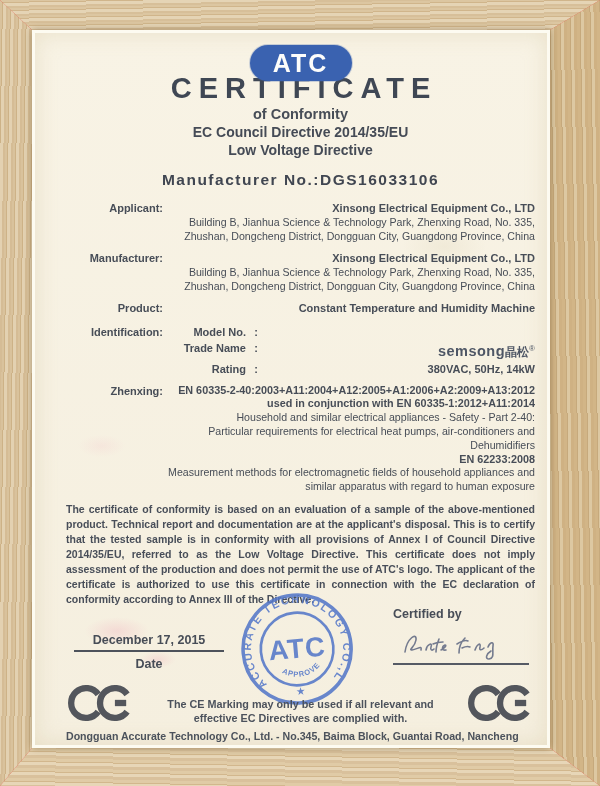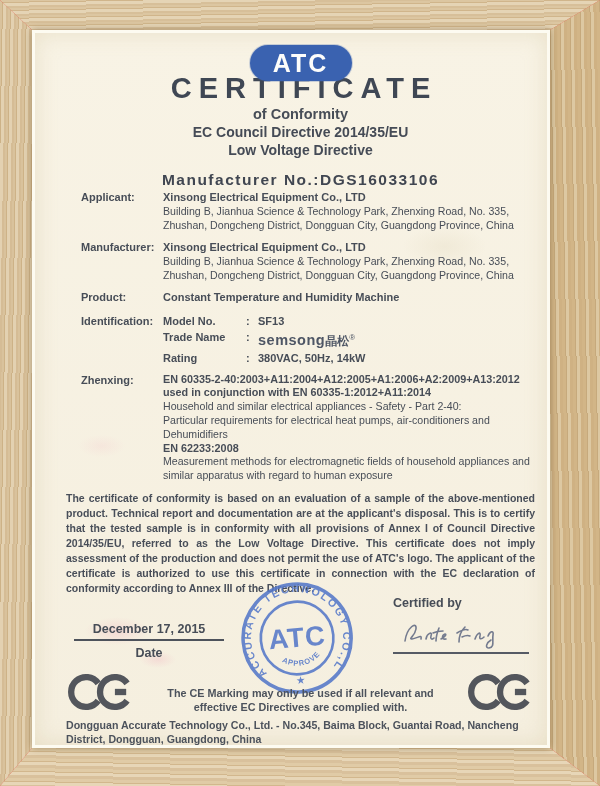--- a/index.html
+++ b/index.html
@@ -40,21 +40,21 @@
     box-shadow:0 0 0 1px rgba(58,98,176,.25);}
   .logo-pill span{color:#fdfdfb;font-weight:bold;font-size:25px;letter-spacing:2px;}
   .cert-title{margin:-8px 0 0;text-align:center;font-size:29px;line-height:30px;font-weight:bold;
     letter-spacing:7px;padding-left:7px;color:#3f4754;position:relative;z-index:1;}
   .subtitle{margin-top:3px;text-align:center;font-weight:bold;font-size:14.5px;line-height:17px;}
   .directive{text-align:center;font-weight:bold;font-size:14px;line-height:18px;color:#454b56;}
   .registration{margin-top:11px;text-align:center;font-weight:bold;font-size:15.5px;line-height:20px;
     letter-spacing:1.5px;color:#404651;}
 
   
-  .rows{}
+  .rows{margin-top:11px;text-align:right;}
   .row{display:grid;grid-template-columns:82px 1fr;margin:0 0 8px 15px;font-size:11px;line-height:14px;}
   .row .label{font-weight:bold;}
   .name{font-weight:bold;}
   .addr{font-size:10.6px;line-height:14px;}
   .id-row{display:grid;grid-template-columns:83px 12px 1fr;line-height:14px;}
   .id-row .colon{font-weight:bold;}
   .id-name{font-weight:bold;}
   .id-val{font-weight:bold;}
   .tn{line-height:19px;}
   .tn-latin{font-weight:bold;font-size:14.5px;letter-spacing:.5px;color:#4e5665;}
@@ -125,21 +125,20 @@
           <div class="label">Product:</div>
           <div class="name">Constant Temperature and Humidity Machine</div>
         </div>
 
         <div class="row">
           <div class="label">Identification:</div>
           <div>
             <div class="id-row">
               <span class="id-name">Model No.</span>
               <span class="colon">:</span>
-              <span class="id-val">SF13</span>
             </div>
             <div class="id-row tn">
               <span class="id-name">Trade Name</span>
               <span class="colon">:</span>
               <span><span class="tn-latin">semsong</span><span class="tn-cjk">晶松</span><span class="tn-reg">®</span></span>
             </div>
             <div class="id-row">
               <span class="id-name">Rating</span>
               <span class="colon">:</span>
               <span class="id-val">380VAC, 50Hz, 14kW</span>

